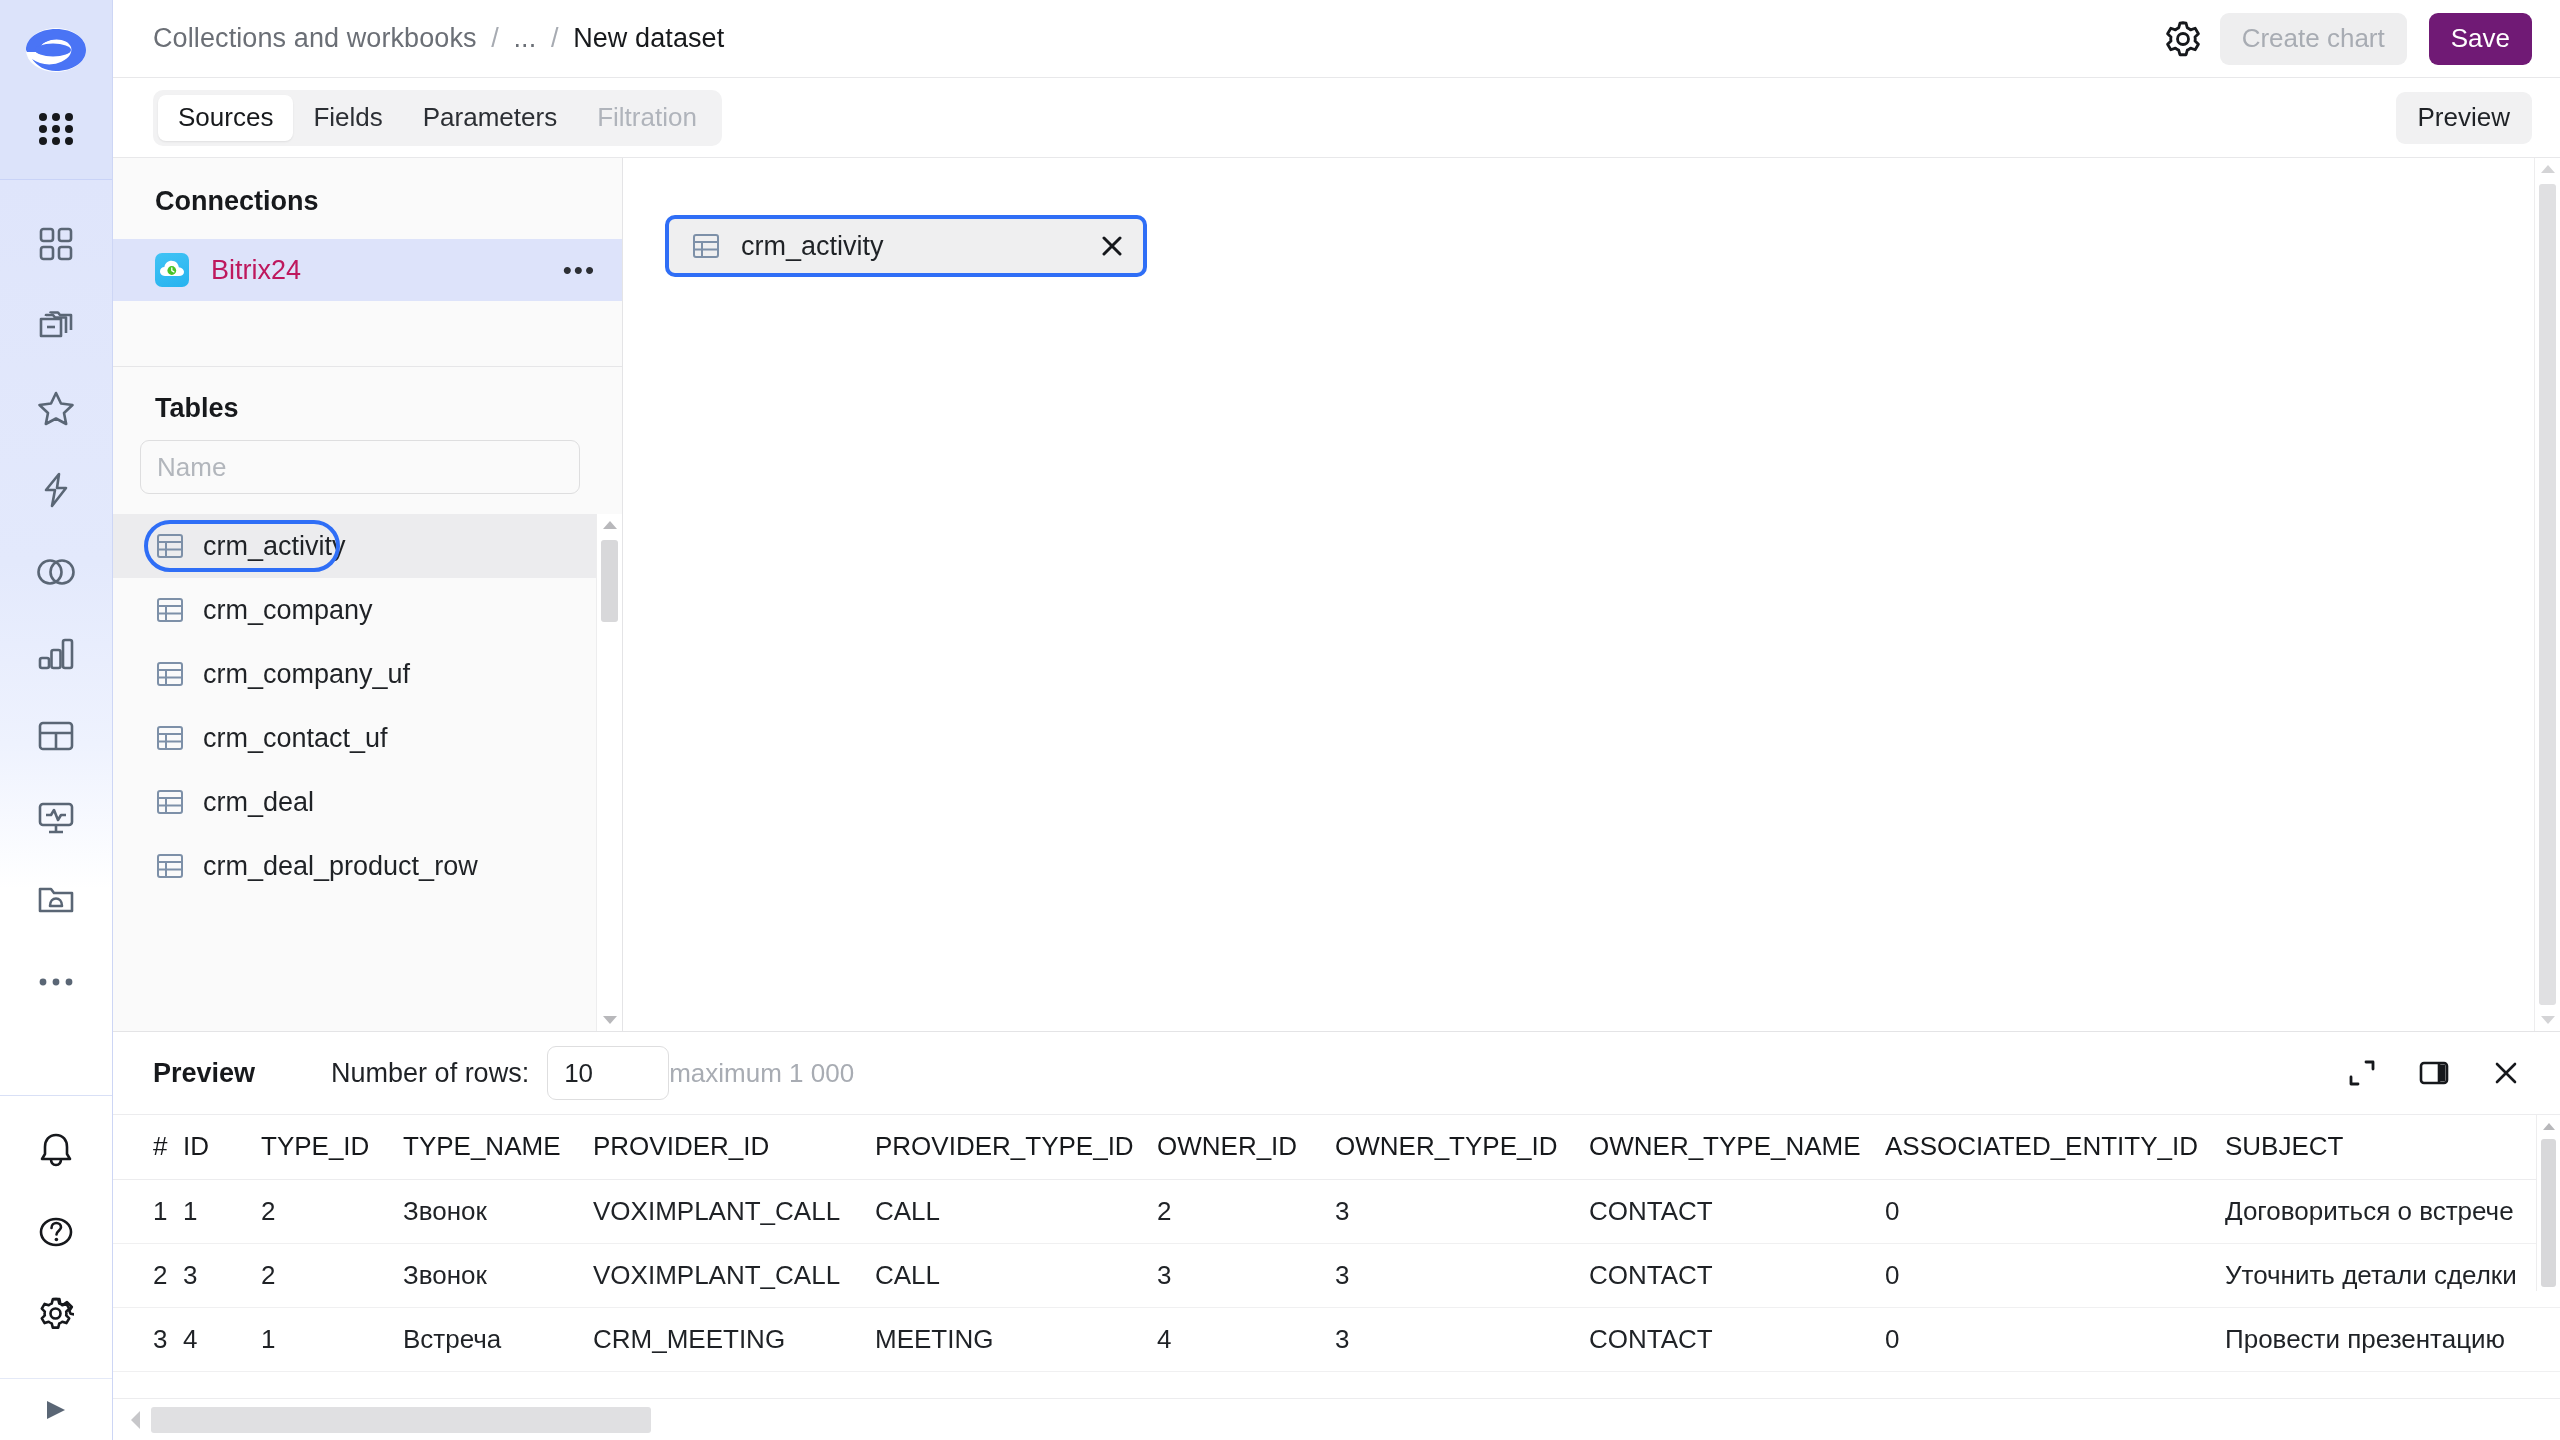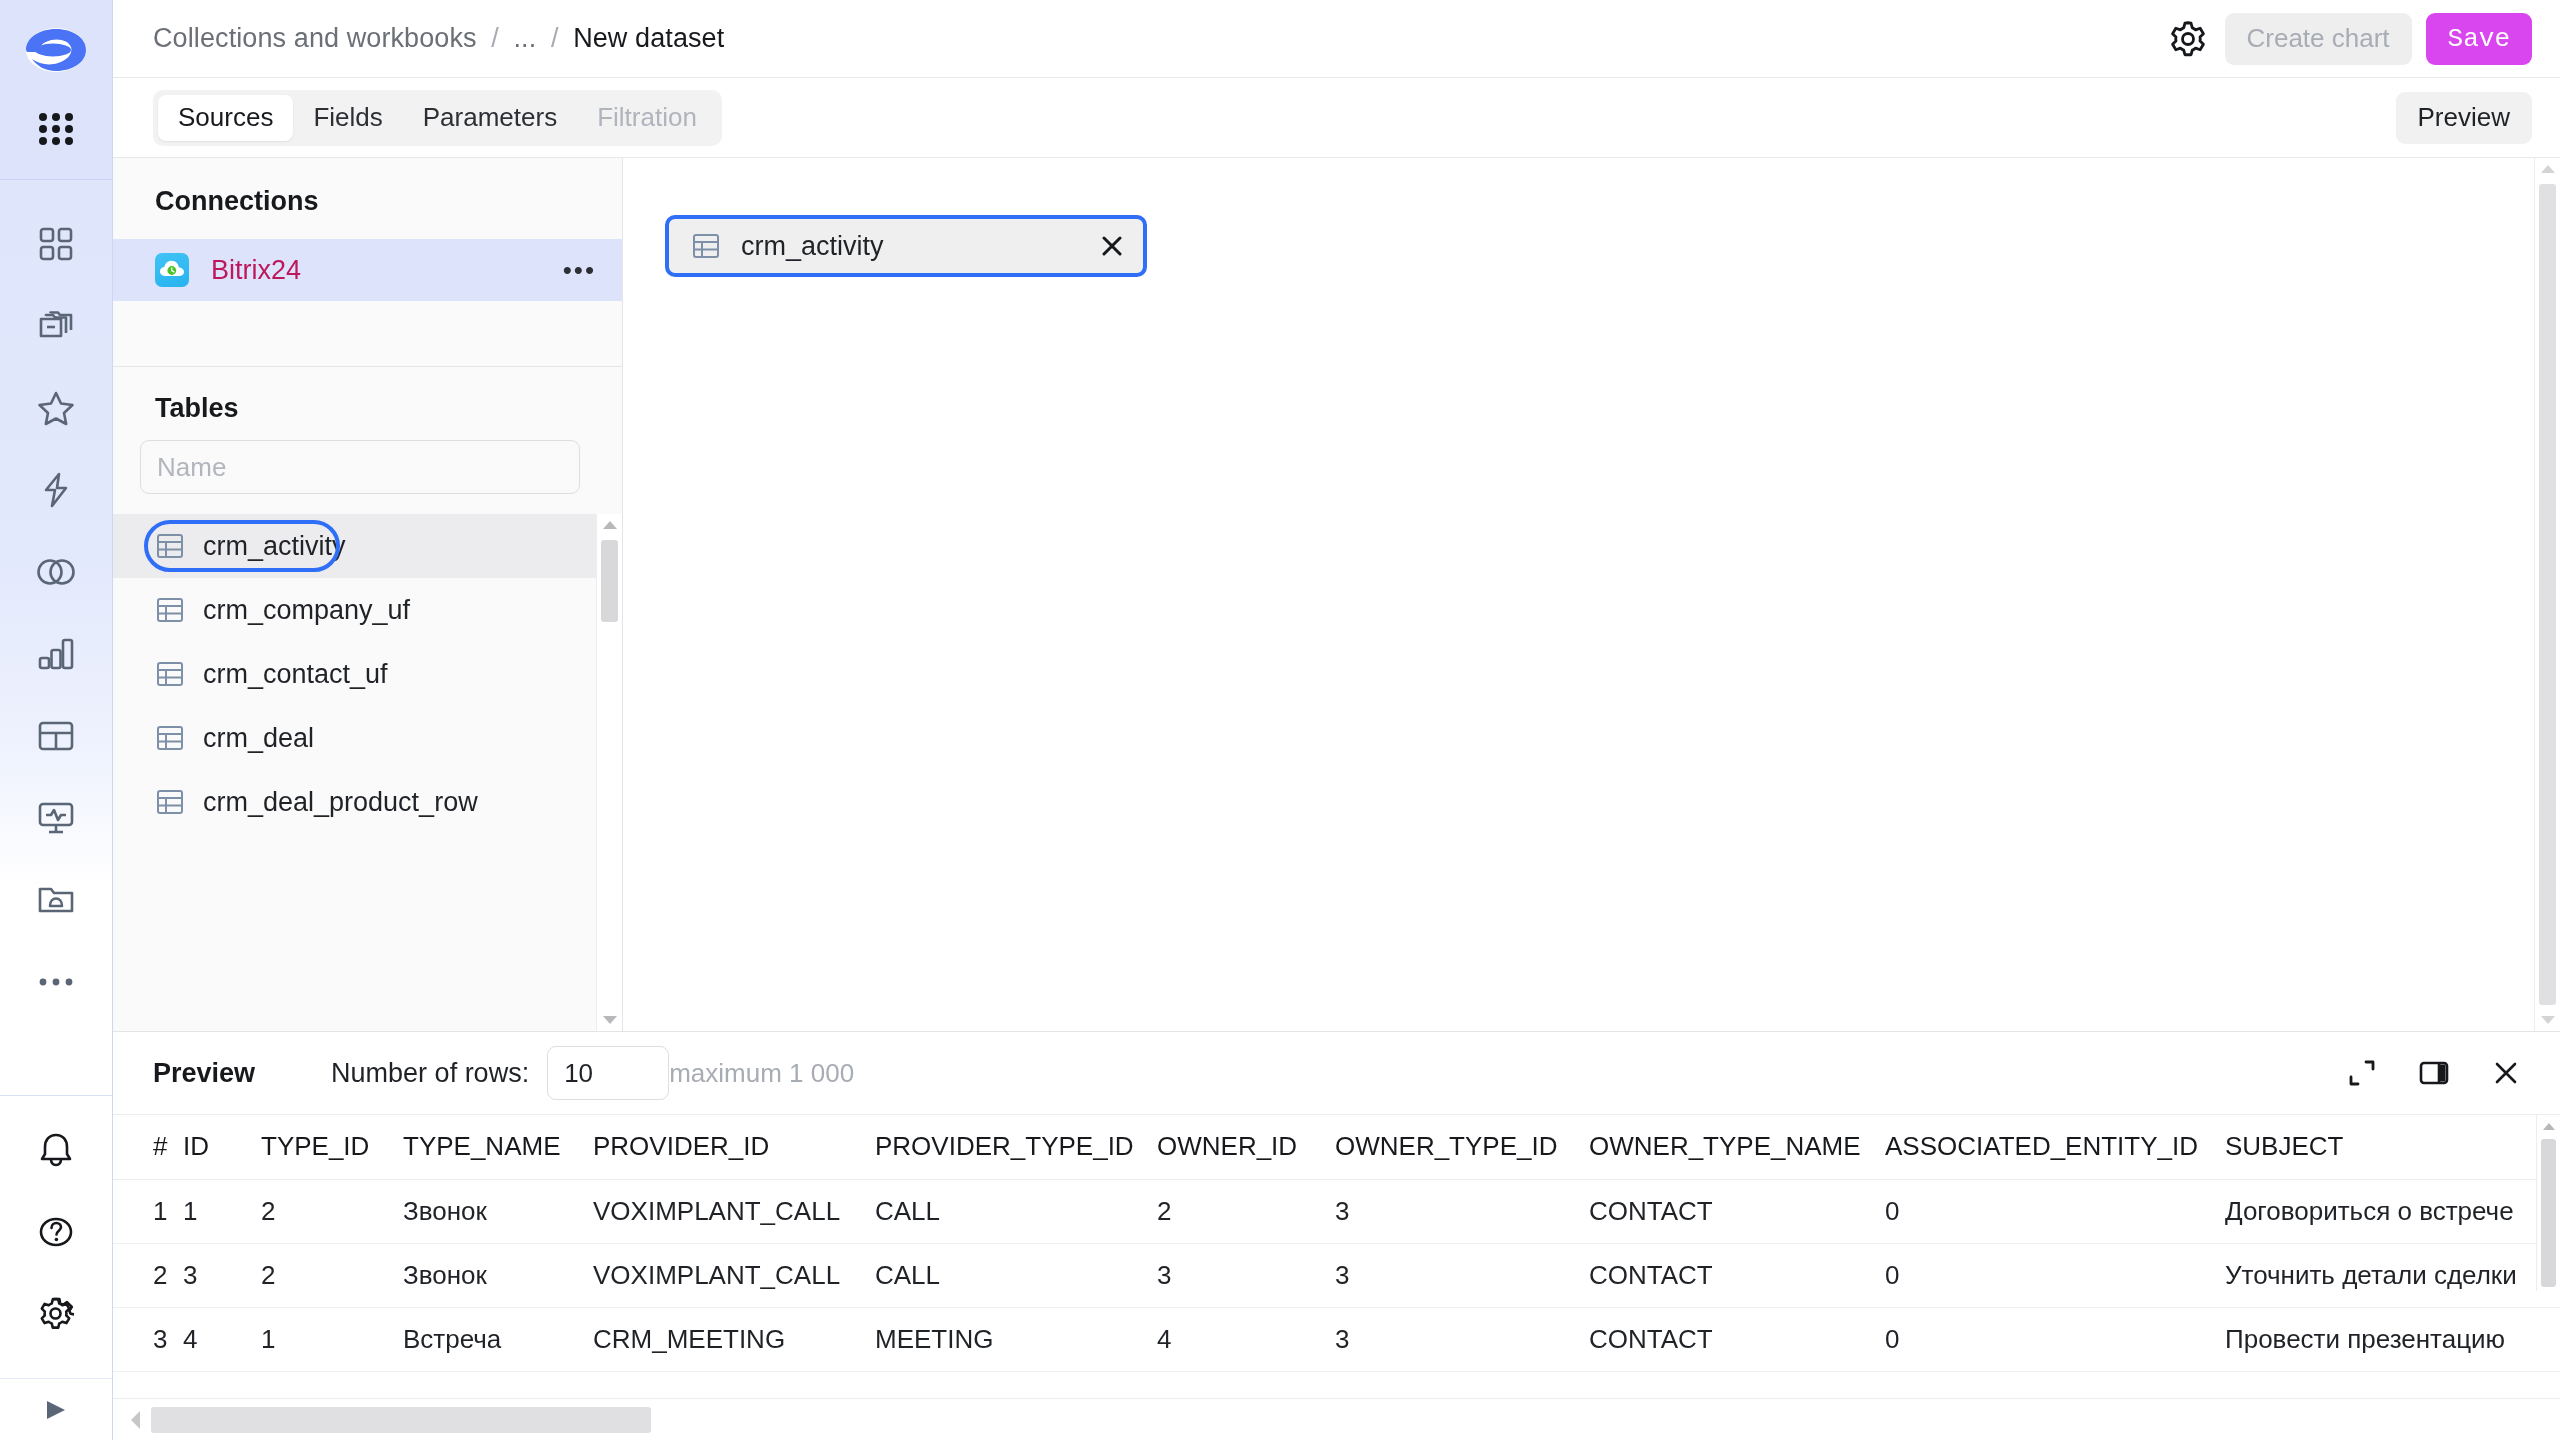--- a/index.html
+++ b/index.html
@@ -122,21 +122,21 @@
     border-radius: 9px;
     font-size: 26px;
     display: flex; align-items: center; justify-content: center;
     padding: 0 22px;
     cursor: pointer;
     border: none;
     font-family: inherit;
     white-space: nowrap;
   }
   .btn-ghost { background: #eeeeef; color: #a8acb3; }
-  .btn-primary { background: #d946ef; color: #fff; margin-left: 14px; font-family: Liberation Mono, monospace; }
+  .btn-primary { background: #701a75; color: #fff; margin-left: 22px; }
 
   
   .tabbar {
     height: 80px;
     flex: 0 0 80px;
     display: flex;
     align-items: center;
     padding: 0 28px 0 40px;
     border-bottom: 1px solid #e8e8ea;
     background: #fff;
@@ -578,20 +578,29 @@
           <div class="tbl-scrollinner">
             <div class="tbl-item sel">
               <span class="tico">
                 <svg class="icon-svg" width="30" height="30" viewBox="0 0 30 30" fill="none" stroke="#7d90a8" stroke-width="2">
                   <rect x="3" y="4" width="24" height="22" rx="2"></rect>
                   <path d="M3 11 L27 11 M3 18.5 L27 18.5 M11 11 L11 26"></path>
                 </svg>
               </span>
               <span>crm_activity</span>
               <span class="focusring"></span>
+            </div>
+            <div class="tbl-item">
+              <span class="tico">
+                <svg class="icon-svg" width="30" height="30" viewBox="0 0 30 30" fill="none" stroke="#7d90a8" stroke-width="2">
+                  <rect x="3" y="4" width="24" height="22" rx="2"></rect>
+                  <path d="M3 11 L27 11 M3 18.5 L27 18.5 M11 11 L11 26"></path>
+                </svg>
+              </span>
+              <span>crm_company</span>
             </div>
             <div class="tbl-item">
               <span class="tico">
                 <svg class="icon-svg" width="30" height="30" viewBox="0 0 30 30" fill="none" stroke="#7d90a8" stroke-width="2">
                   <rect x="3" y="4" width="24" height="22" rx="2"></rect>
                   <path d="M3 11 L27 11 M3 18.5 L27 18.5 M11 11 L11 26"></path>
                 </svg>
               </span>
               <span>crm_company_uf</span>
             </div>

